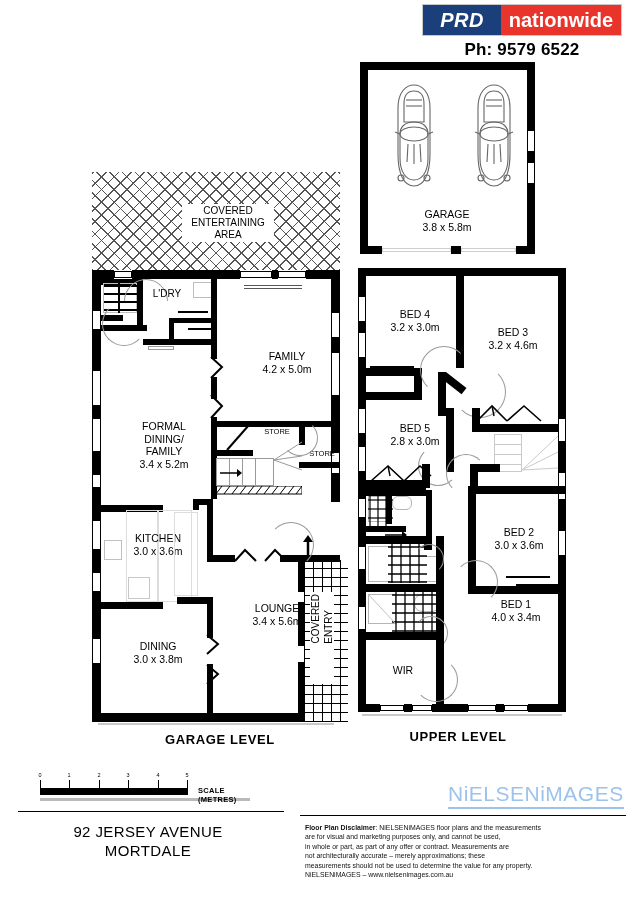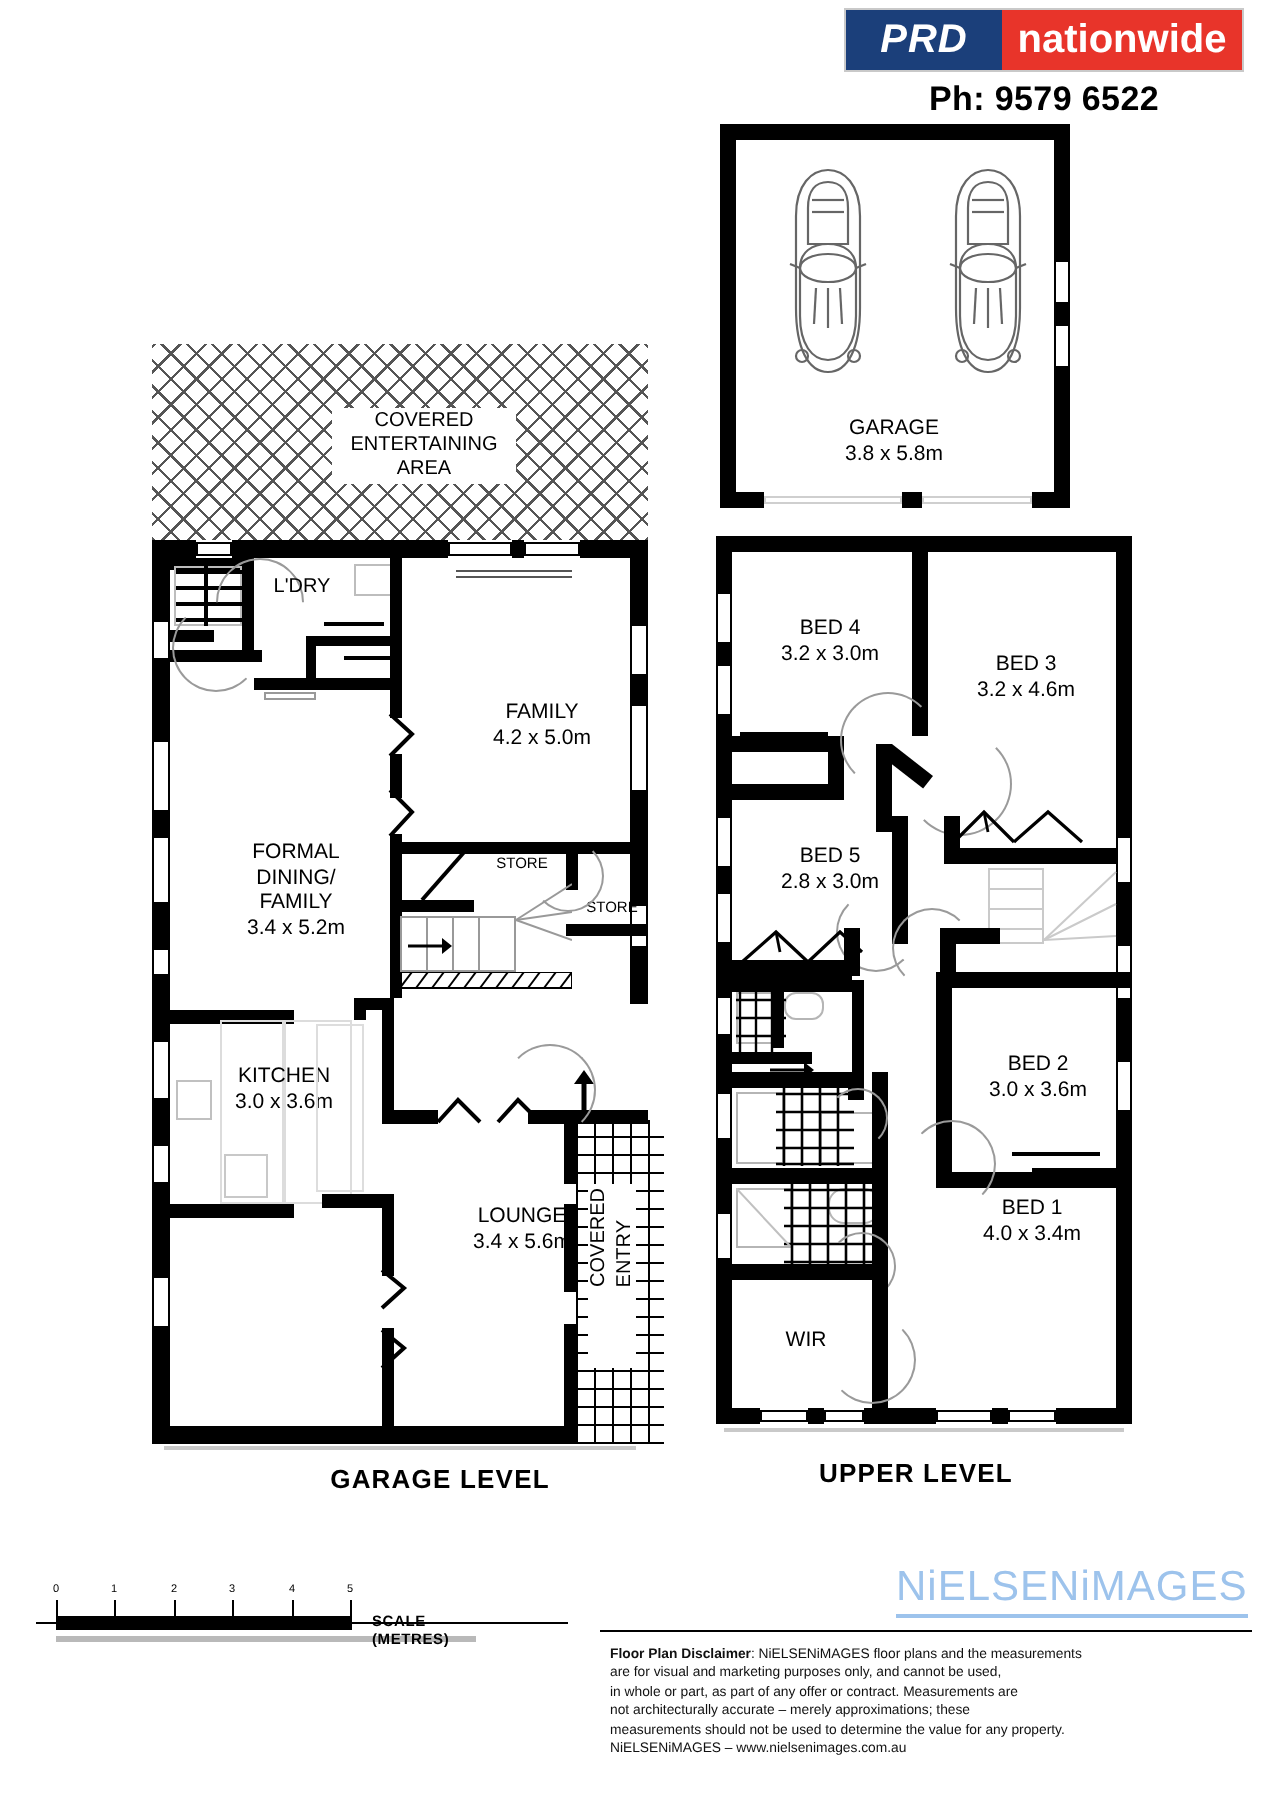--- a/index.html
+++ b/index.html
@@ -42,21 +42,21 @@
              font-size:10px;line-height:12px;padding:1px 3px;}
   .vert{writing-mode:vertical-rl;transform:rotate(180deg);}
   .lvl{position:absolute;font-size:13px;font-weight:bold;letter-spacing:.6px;text-align:center;}
 
   
   .car{position:absolute;}
   .car svg{display:block;}
 
   
   .divider{position:absolute;background:#000;height:1px;}
-  .scalewrap{position:absolute;left:28px;top:778px;width:210px;height:26px;margin-top:20px;}
+  .scalewrap{position:absolute;left:40px;top:778px;width:210px;height:26px;}
   .scalebar{position:absolute;left:0;top:10px;width:148px;height:7px;background:#000;}
   .scaleshadow{position:absolute;left:0;top:20px;width:210px;height:3px;background:#b9b9b9;}
   .tick{position:absolute;top:2px;width:1px;height:8px;background:#000;}
   .ticklabel{position:absolute;top:-6px;font-size:5.5px;transform:translateX(-50%);}
   .scaletext{position:absolute;left:158px;top:8px;font-size:7.5px;font-weight:bold;letter-spacing:.3px;}
   .addr{position:absolute;left:18px;top:822px;width:260px;text-align:center;
         font-size:15px;line-height:19px;letter-spacing:.4px;}
   .nimg{position:absolute;left:448px;top:782px;font-size:21px;letter-spacing:.5px;
         color:#9dc3ec;border-bottom:2px solid #9dc3ec;padding-bottom:1px;}
   .disc{position:absolute;left:305px;top:823px;width:320px;font-size:6.9px;
@@ -129,21 +129,21 @@
         </g>
       </svg>
     </div>
 
     <div class="rm" style="left:32px;top:146px;width:110px;">
       <span>GARAGE</span><br>
       <span>3.8 x 5.8m</span>
     </div>
   </div>
 
-  <div class="plan" style="left:76px;top:172px;width:250px;height:550px;">
+  <div class="plan" style="left:92px;top:172px;width:250px;height:550px;">
 
     <div class="hatch-tile" style="left:0;top:0;width:248px;height:98px;"></div>
     <div class="label-box" style="left:90px;top:32px;width:86px;">
       <span>COVERED</span><br>
       <span>ENTERTAINING</span><br>
       <span>AREA</span>
     </div>
 
     <div class="w" style="left:0;top:98px;width:22px;height:9px;"></div>
     <div class="w" style="left:40px;top:98px;width:60px;height:9px;"></div>
@@ -313,20 +313,24 @@
       <polyline points="1,13 11,2 22,13" fill="none" stroke="#000" stroke-width="2"></polyline>
     </svg>
     <svg style="position:absolute;left:172px;top:376px;" width="24" height="14">
       <polyline points="1,13 11,2 22,13" fill="none" stroke="#000" stroke-width="2"></polyline>
     </svg>
     <div class="rm" style="left:130px;top:430px;width:110px;">
       <span>LOUNGE</span><br>
       <span>3.4 x 5.6m</span>
     </div>
 
+    <div class="rm" style="left:18px;top:468px;width:96px;">
+      <span>DINING</span><br>
+      <span>3.0 x 3.8m</span>
+    </div>
     <div class="w" style="left:115px;top:432px;width:6px;height:34px;"></div>
     <div class="w" style="left:115px;top:492px;width:6px;height:58px;"></div>
     <svg style="position:absolute;left:114px;top:462px;" width="16" height="22">
       <polyline points="1,1 12,10 1,20" fill="none" stroke="#000" stroke-width="2"></polyline>
     </svg>
     <svg style="position:absolute;left:114px;top:492px;" width="16" height="22">
       <polyline points="1,1 12,10 1,20" fill="none" stroke="#000" stroke-width="2"></polyline>
     </svg>
 
     <div class="grid-tile" style="left:212px;top:388px;width:44px;height:162px;"></div>
@@ -551,20 +555,24 @@
     <div class="tick" style="left:147px;"></div>
     <div class="ticklabel" style="left:0;">0</div>
     <div class="ticklabel" style="left:29px;">1</div>
     <div class="ticklabel" style="left:59px;">2</div>
     <div class="ticklabel" style="left:88px;">3</div>
     <div class="ticklabel" style="left:118px;">4</div>
     <div class="ticklabel" style="left:147px;">5</div>
     <div class="scaletext">SCALE (METRES)</div>
   </div>
 
+  <div class="addr">
+    <span>92 JERSEY AVENUE</span><br>
+    <span>MORTDALE</span>
+  </div>
 
   <div class="nimg">NiELSENiMAGES</div>
 
   <div class="disc">
     <b>Floor Plan Disclaimer</b><span>: NiELSENiMAGES floor plans and the measurements</span><br>
     <span>are for visual and marketing purposes only, and cannot be used,</span><br>
     <span>in whole or part, as part of any offer or contract. Measurements are</span><br>
     <span>not architecturally accurate – merely approximations; these</span><br>
     <span>measurements should not be used to determine the value for any property.</span><br>
     <span>NiELSENiMAGES – www.nielsenimages.com.au</span>

